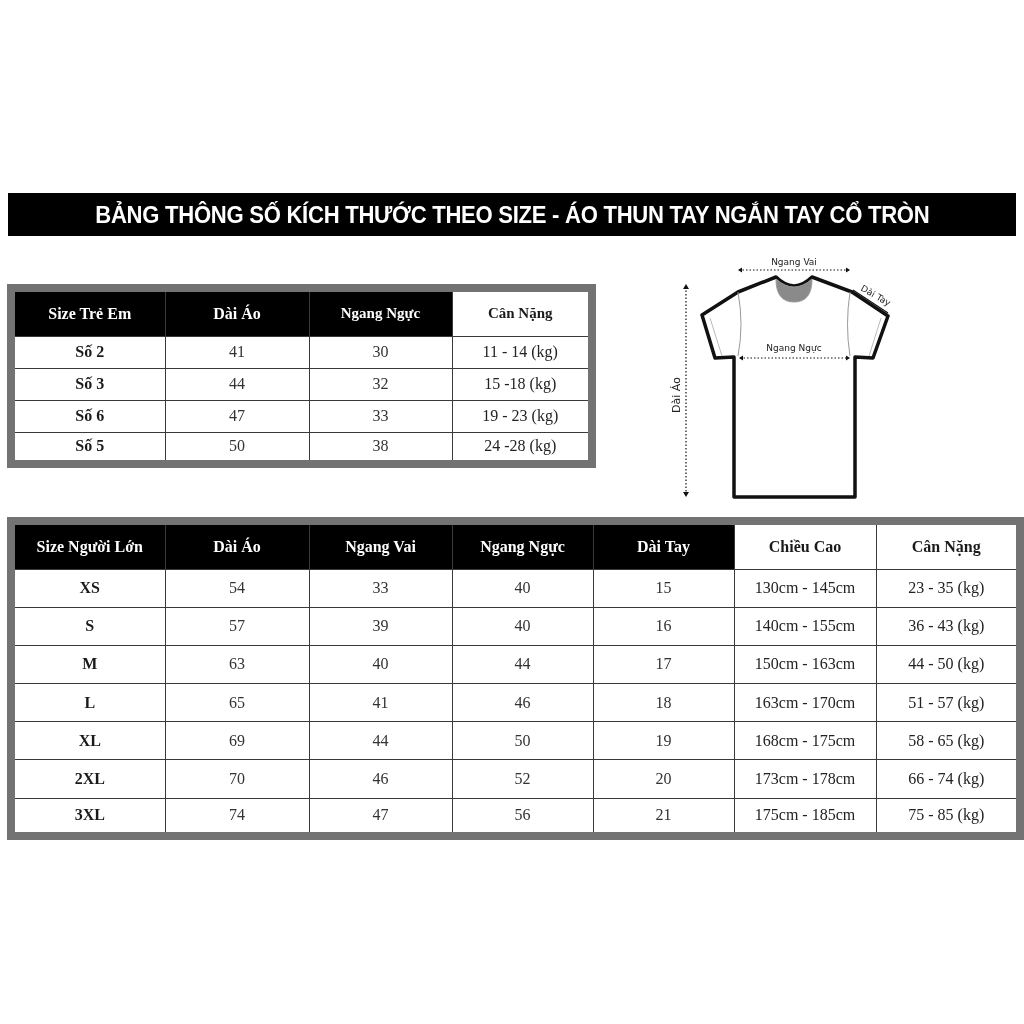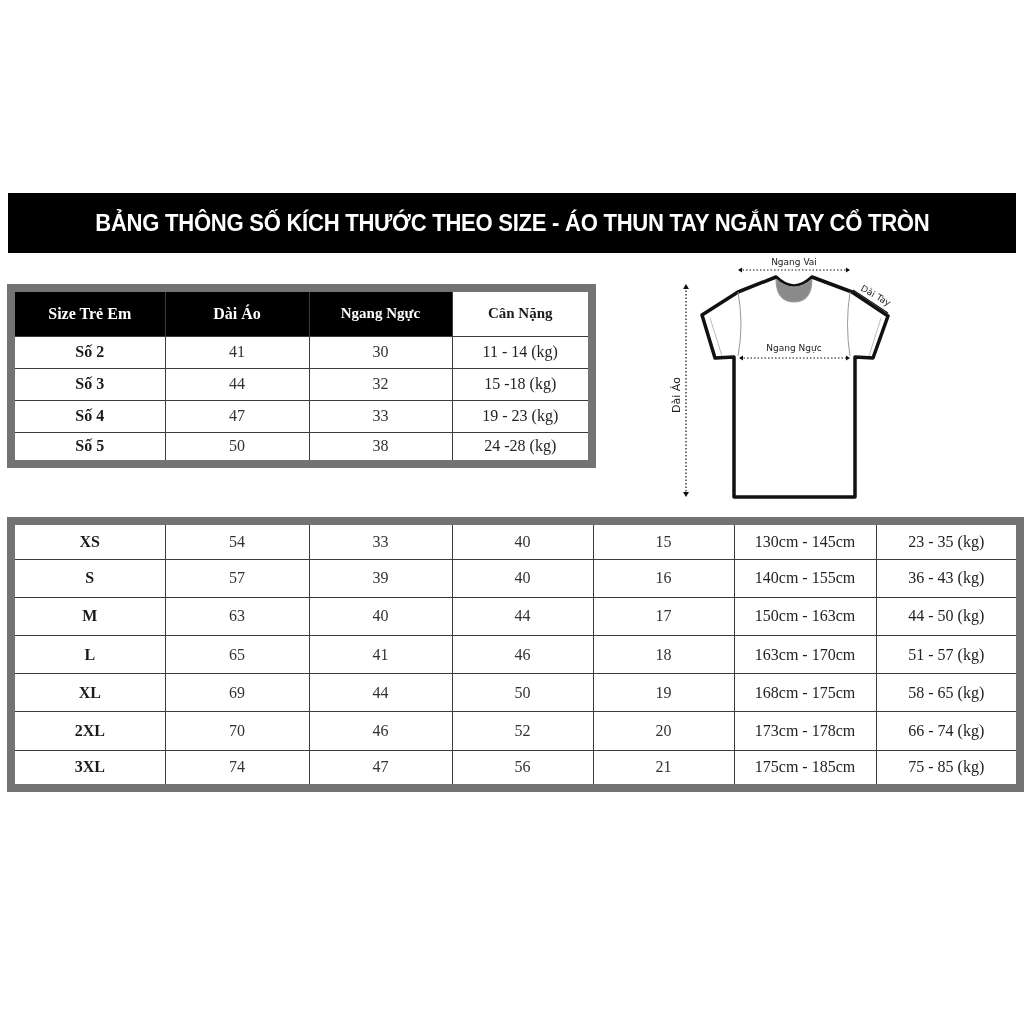--- a/index.html
+++ b/index.html
@@ -1,20 +1,20 @@
 <!DOCTYPE html>
 <html><head>
 <meta charset="utf-8">
 <style>
   * { box-sizing: border-box; margin: 0; padding: 0; }
   html, body { width: 1024px; height: 1024px; background: #ffffff; overflow: hidden; }
   body { position: relative; font-family: "DejaVu Serif", serif; color: #1a1a1a; }
 
   .title-bar {
-    position: absolute; left: 8px; top: 193px; width: 1008px; height: 60px;
+    position: absolute; left: 8px; top: 193px; width: 1008px; height: 43px;
     background: #000; display: flex; align-items: center; justify-content: center;
   }
   .title-text {
     color: #fff; font-family: "Liberation Sans", sans-serif; font-weight: bold;
     font-size: 24px; letter-spacing: -0.3px; transform: scaleX(0.92);
     white-space: nowrap;
   }
 
   table.size-table {
     position: absolute; border-collapse: collapse; table-layout: fixed;
@@ -69,21 +69,21 @@
     <td class="num">30</td>
     <td class="range">11 - 14 (kg)</td>
   </tr>
   <tr class="row">
     <td class="size-col">Số 3</td>
     <td class="num">44</td>
     <td class="num">32</td>
     <td class="range">15 -18 (kg)</td>
   </tr>
   <tr class="row">
-    <td class="size-col">Số 4</td>
+    <td class="size-col">Số 6</td>
     <td class="num">47</td>
     <td class="num">33</td>
     <td class="range">19 - 23 (kg)</td>
   </tr>
   <tr class="row">
     <td class="size-col">Số 5</td>
     <td class="num">50</td>
     <td class="num">38</td>
     <td class="range">24 -28 (kg)</td>
   </tr>
@@ -126,20 +126,29 @@
   <colgroup>
     <col style="width:154px">
       <col style="width:144px">
       <col style="width:143px">
       <col style="width:141px">
     <col style="width:141px">
       <col style="width:142px">
       <col style="width:144px">
   </colgroup>
   <tbody>
+      <tr class="head">
+    <th class="dark" style="font-size:16px">Size Người Lớn</th>
+    <th class="dark">Dài Áo</th>
+    <th class="dark">Ngang Vai</th>
+    <th class="dark">Ngang Ngực</th>
+    <th class="dark">Dài Tay</th>
+    <th class="light">Chiều Cao</th>
+    <th class="light">Cân Nặng</th>
+  </tr>
   <tr class="row">
     <td class="size-col">XS</td>
     <td class="num">54</td>
     <td class="num">33</td>
     <td class="num">40</td>
     <td class="num">15</td>
     <td class="range">130cm - 145cm</td>
     <td class="range">23 - 35 (kg)</td>
   </tr>
   <tr class="row">

